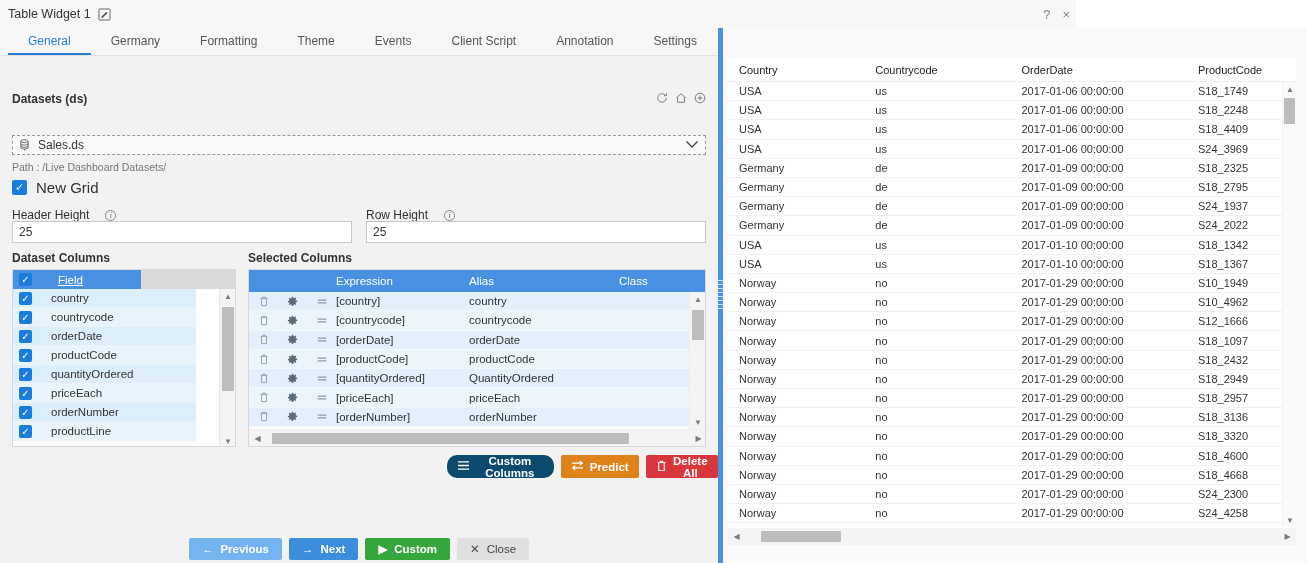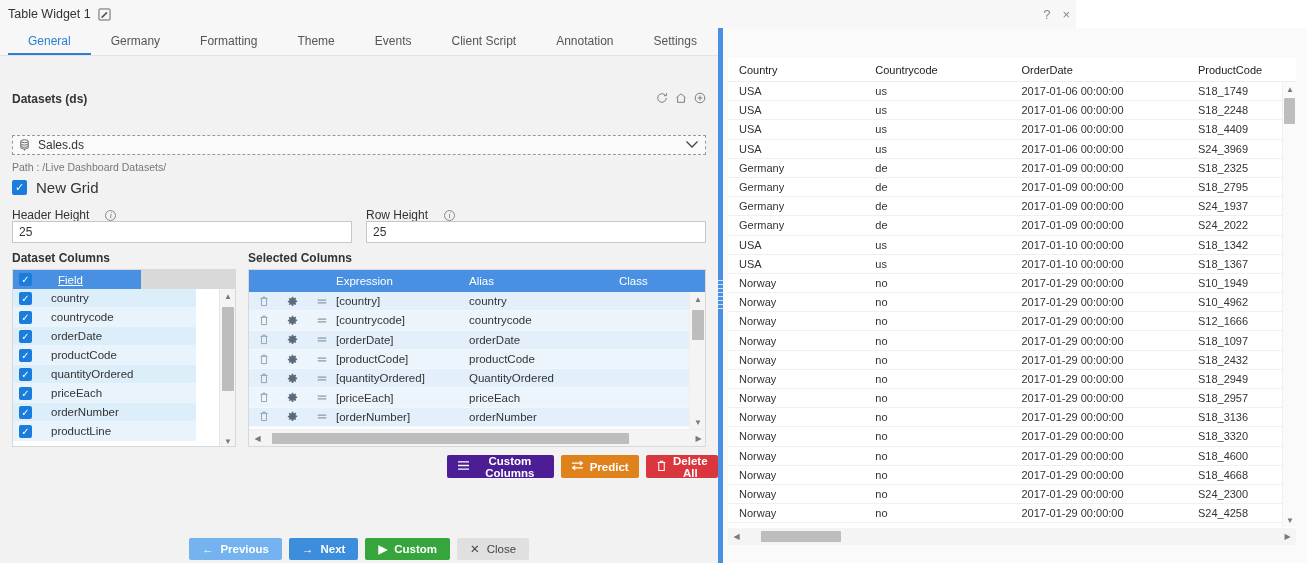--- a/index.html
+++ b/index.html
@@ -173,21 +173,21 @@
   .hs-arrow { width:17px; text-align:center; color:#7a7a7a; font-size:8px; cursor:pointer; }
   .hs-track { position:relative; flex:1; height:17px; }
   .hs-thumb { position:absolute; top:3px; left:6px; width:357px; height:11px;
               background:#bdbdbd; border-radius:1px; cursor:pointer; }
 
   
   .act-btns { position:absolute; left:447px; top:399px; display:flex; gap:7px; }
   .btn { height:23px; border:none; border-radius:2px; color:#fff;
          font-size:11.5px; font-weight:bold; display:flex; align-items:center;
          gap:6px; padding:0 10px; cursor:pointer; font-family:"Liberation Sans",sans-serif;}
-  .btn-blue { background:#4c1d95; }
+  .btn-blue { background:#0c4a6e;border-radius:10px; }
   .btn-orange { background:#e0821b; }
   .btn-red { background:#d9363e;justify-content:flex-end; }
 
   
   .bottombar {
     position:absolute; left:0; bottom:0; width:718px; height:28px;
     background:#f2f2f2; display:flex; align-items:center;
     justify-content:center; gap:7px;
   }
   .bbtn { height:22px; border:none; border-radius:2px; color:#fff;

